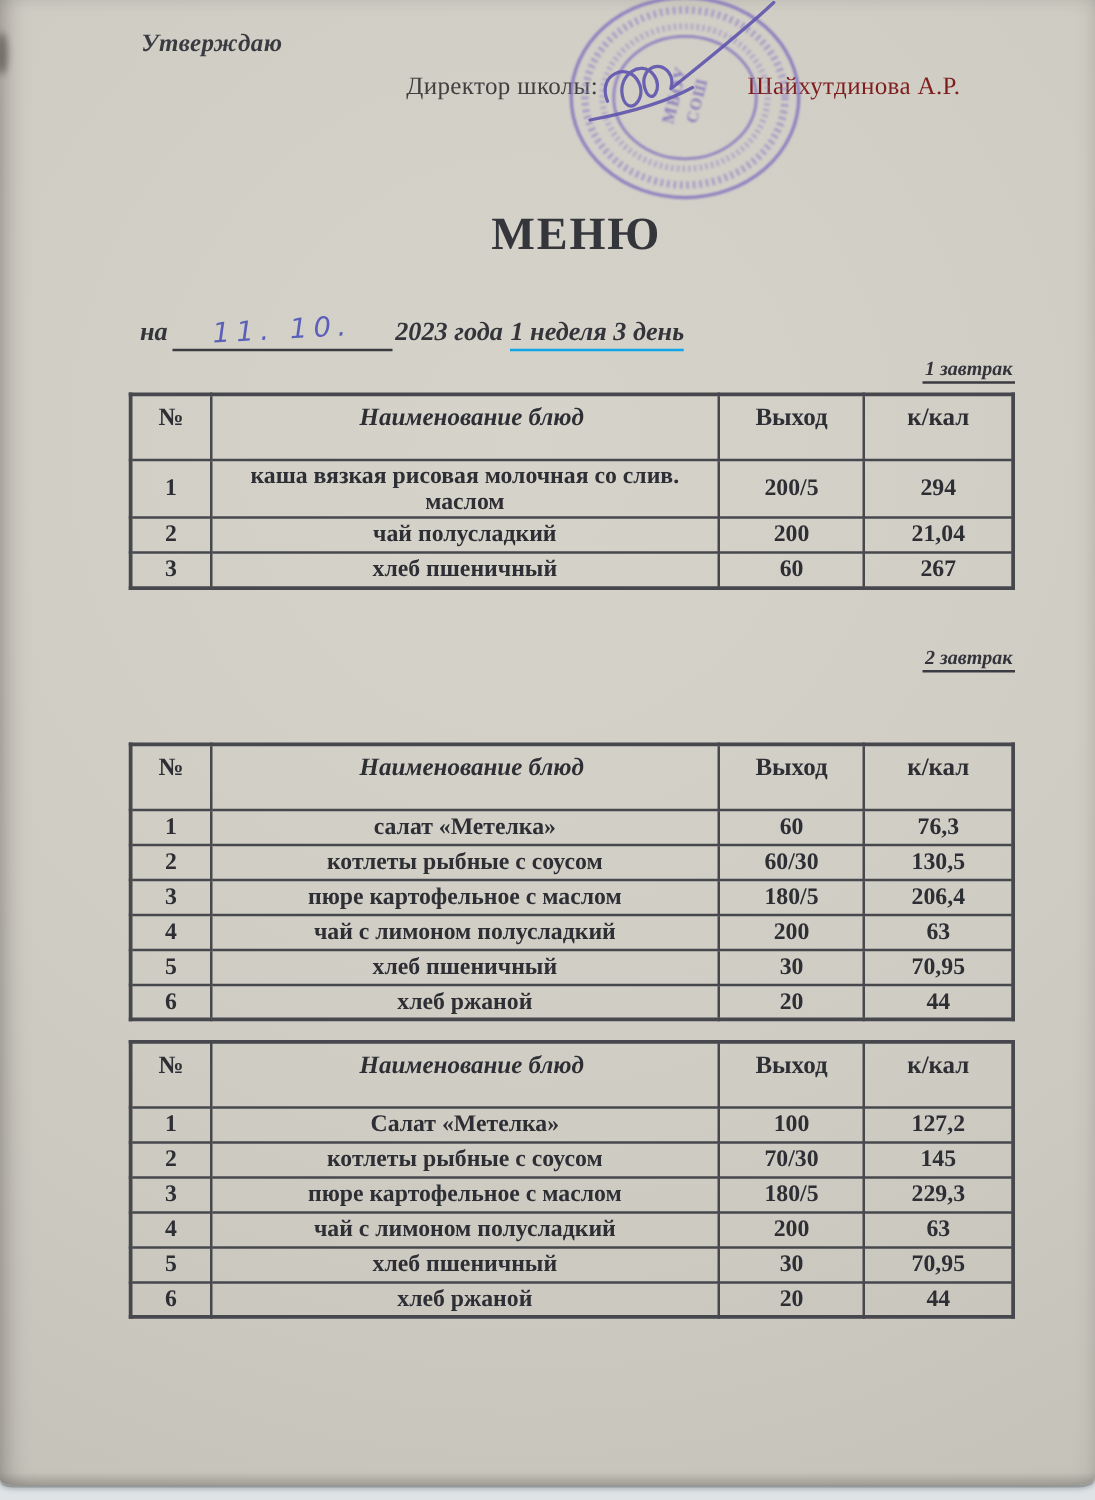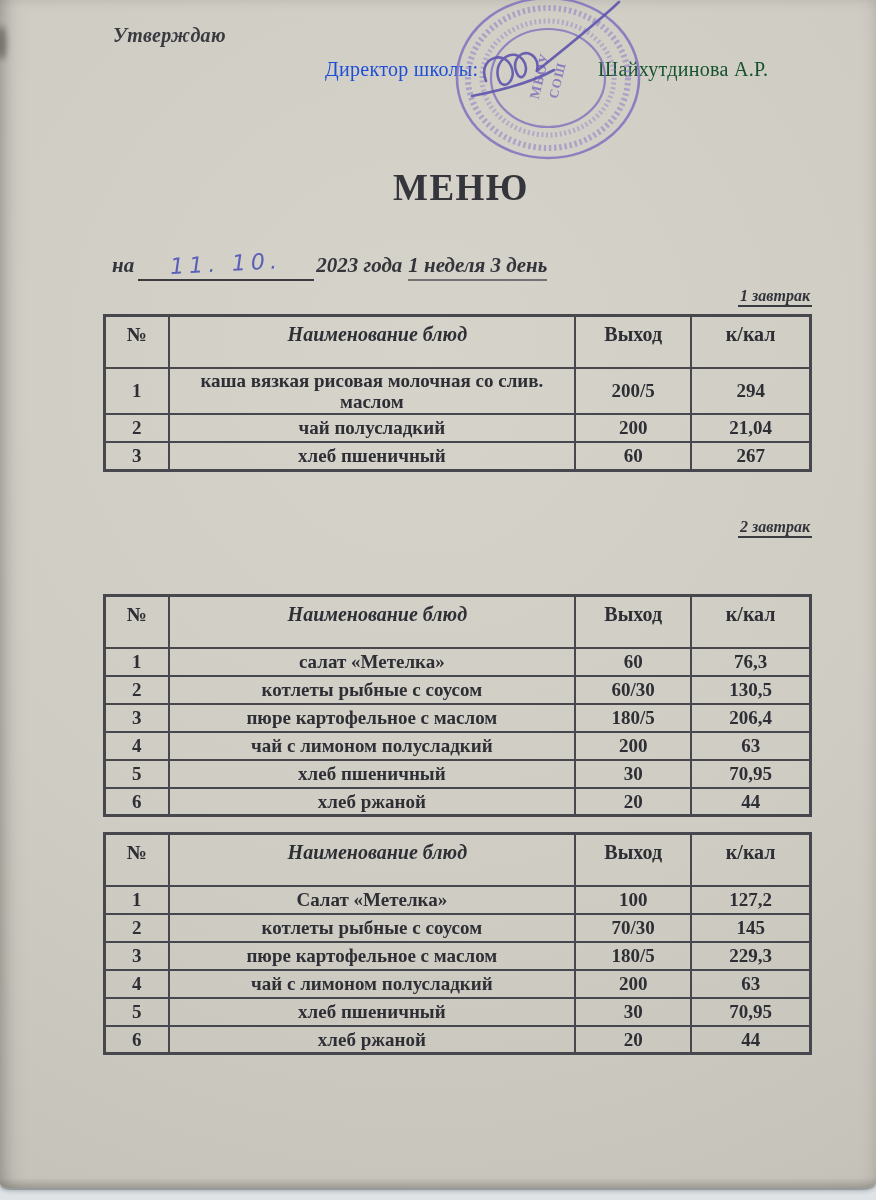--- a/index.html
+++ b/index.html
@@ -25,22 +25,22 @@
   }
   .smudge{
     position:absolute;left:-3px;top:26px;width:9px;height:34px;background:#55514a;
     border-radius:50%;filter:blur(3px);opacity:.7;
   }
 
   .approve{
     position:absolute;left:113px;top:24px;
     font-size:20px;font-weight:bold;font-style:italic;color:#3a3b41;letter-spacing:.3px;
   }
-  .director-label{position:absolute;left:325px;top:58px;font-size:20px;color:#1d4ed8;letter-spacing:.3px;}
-  .director-name{position:absolute;left:598px;top:58px;font-size:20px;color:#14532d;letter-spacing:.3px;}
+  .director-label{position:absolute;left:325px;top:58px;font-size:20px;color:#404040;letter-spacing:.3px;}
+  .director-name{position:absolute;left:598px;top:58px;font-size:20px;color:#7f1d1d;letter-spacing:.3px;}
 
   .stamp-wrap{position:absolute;left:438px;top:-14px;width:222px;height:188px;pointer-events:none;}
 
   .doc-title{
     position:absolute;left:0;top:166px;width:876px;box-sizing:border-box;padding-left:46px;
     text-align:center;font-size:37px;font-weight:bold;color:#35363c;letter-spacing:1.5px;
   }
 
   .date-line{
     position:absolute;left:112px;top:252px;font-size:21px;font-weight:bold;font-style:italic;
@@ -48,21 +48,21 @@
   }
   .date-blank{
     display:inline-block;width:176px;margin-left:4px;border-bottom:2px solid #3b3c42;
     text-align:center;vertical-align:bottom;height:27px;line-height:24px;
   }
   .hand{
     display:inline-block;transform:rotate(-3deg);
     font-family:"DejaVu Sans",sans-serif;font-style:italic;font-weight:normal;
     color:#5a60b8;font-size:22px;letter-spacing:5px;
   }
-  .week-day{display:inline-block;border-bottom:2px solid #737373;padding-bottom:1px;margin-left:6px;}
+  .week-day{display:inline-block;border-bottom:2px solid #0ea5e9;padding-bottom:1px;margin-left:6px;}
   .year-text{margin-left:2px;}
 
   .section{position:absolute;left:103px;width:712px;}
   .sec-0{top:287px;}
   .sec-1{top:518px;}
   .sec-2{top:832px;}
   .meal-heading{
     width:709px;text-align:right;font-size:16px;font-weight:bold;font-style:italic;
     color:#33343a;margin:0;
   }

